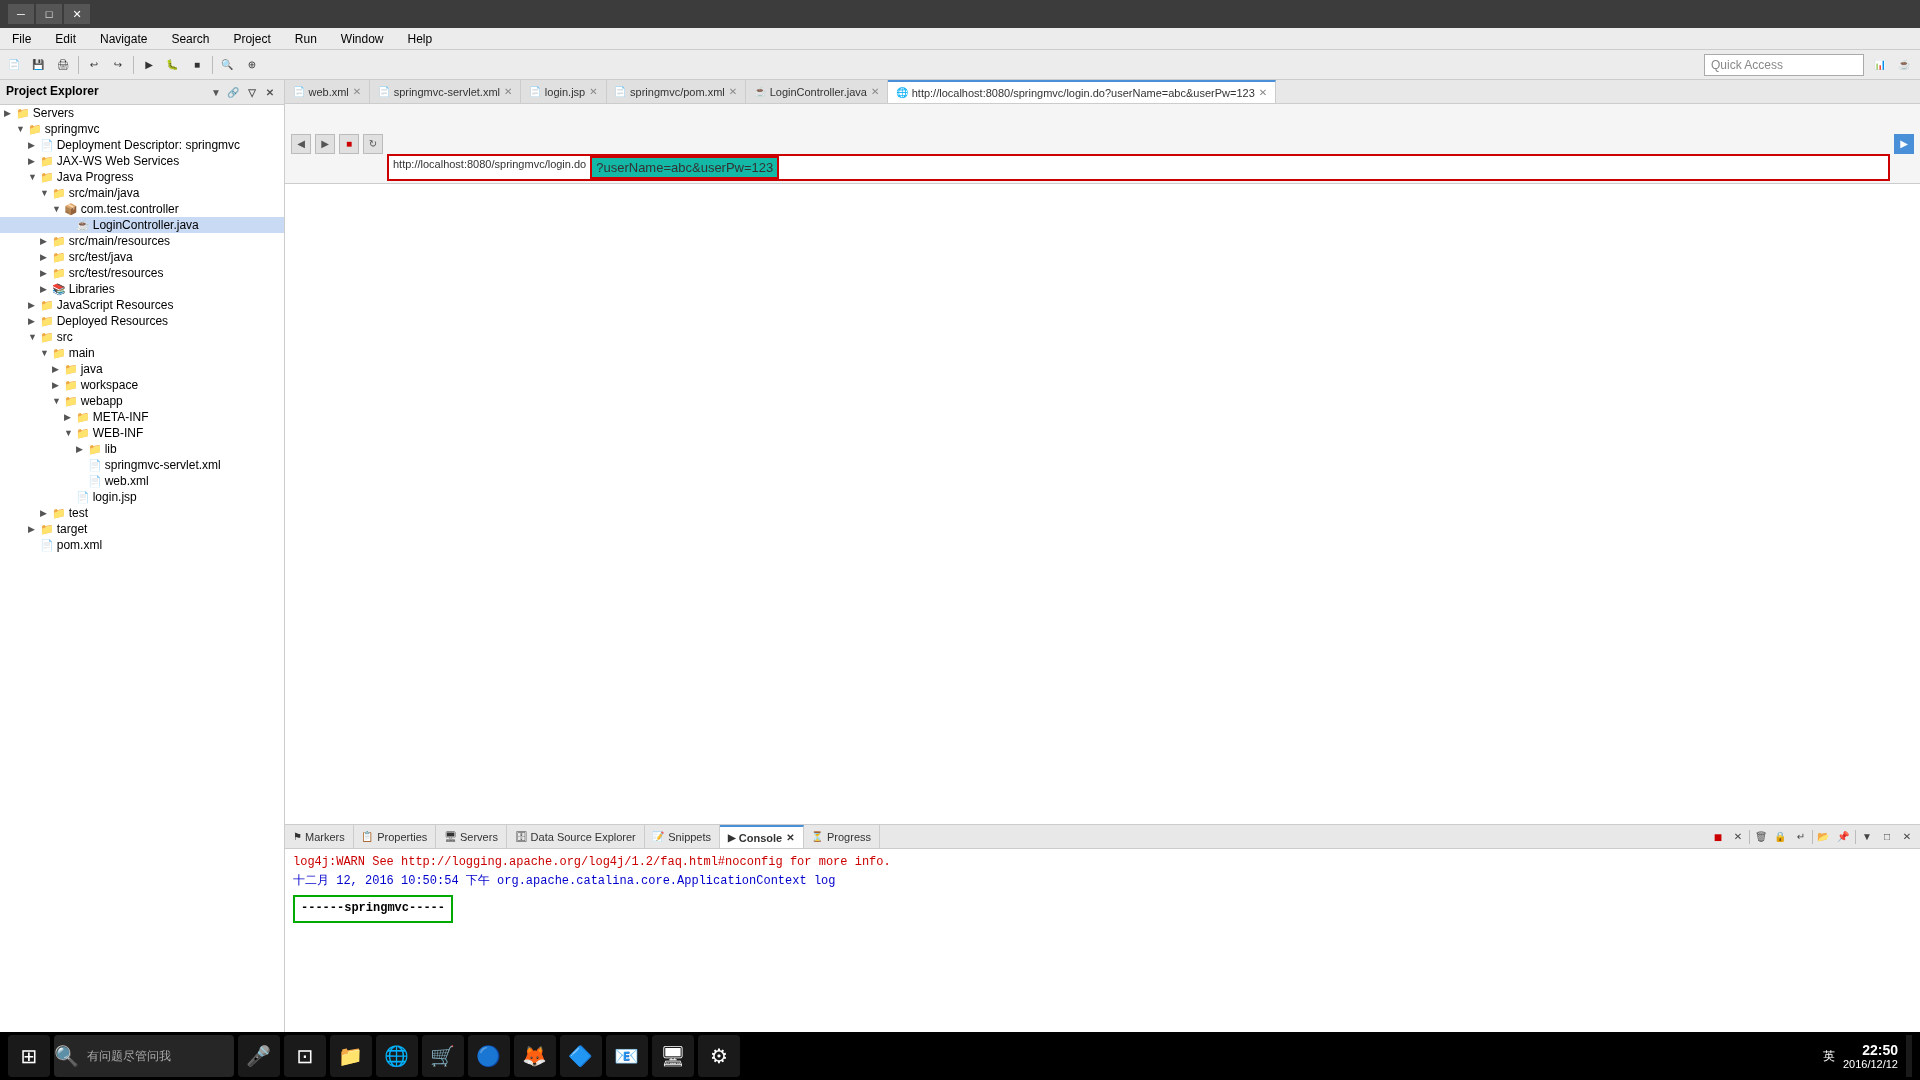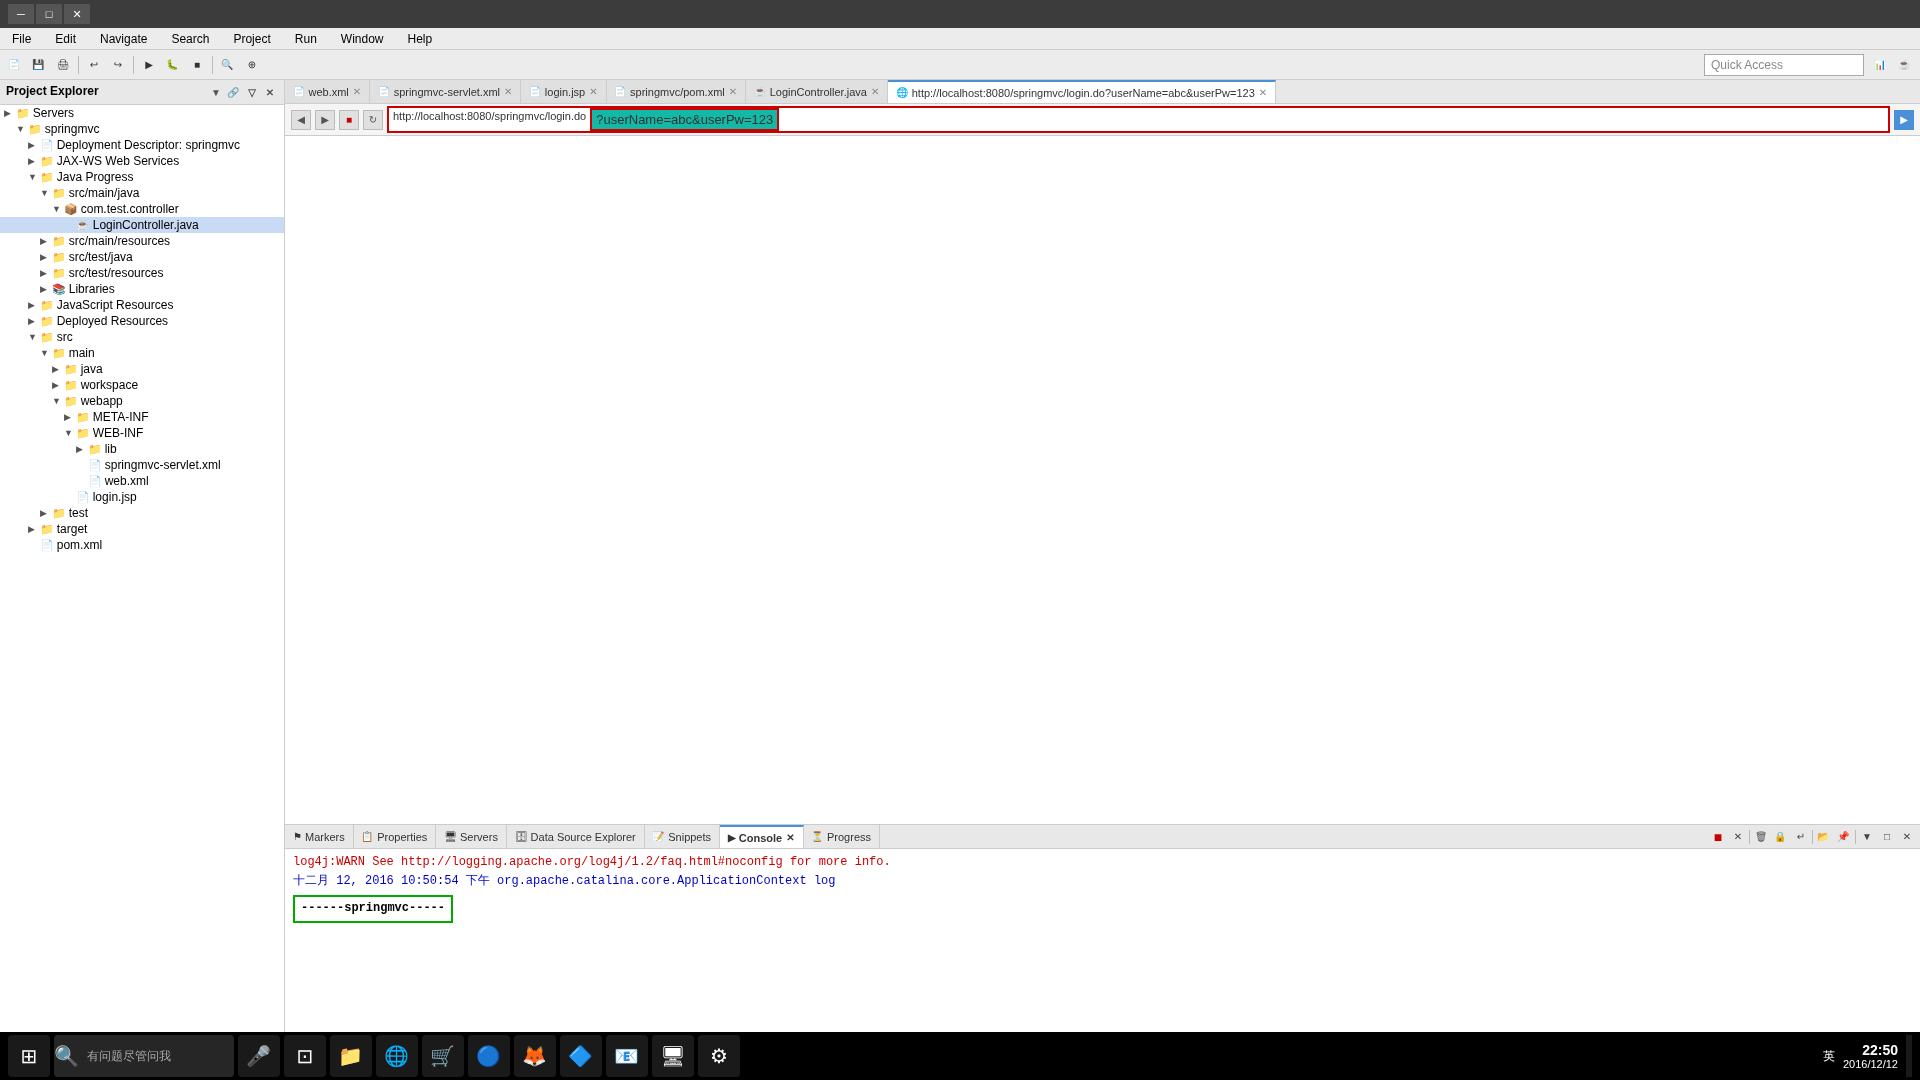--- a/index.html
+++ b/index.html
@@ -166,20 +166,21 @@
       cursor: pointer;
       display: flex; align-items: center; justify-content: center;
       font-size: 10px;
       color: #555;
     }
     #address-input-container {
       flex: 1;
       display: flex;
       border: 2px solid #cc0000;
       background: #fff;
+      margin-top: 48px;
     }
     #address-base {
       padding: 2px 4px;
       font-size: 11px;
       color: #333;
       background: #fff;
     }
     #address-query {
       padding: 2px 4px;
       font-size: 13px;

